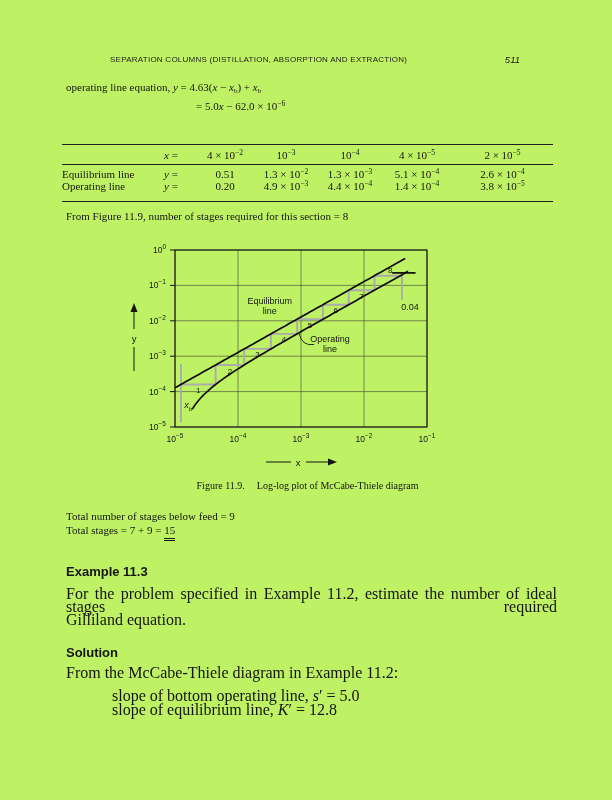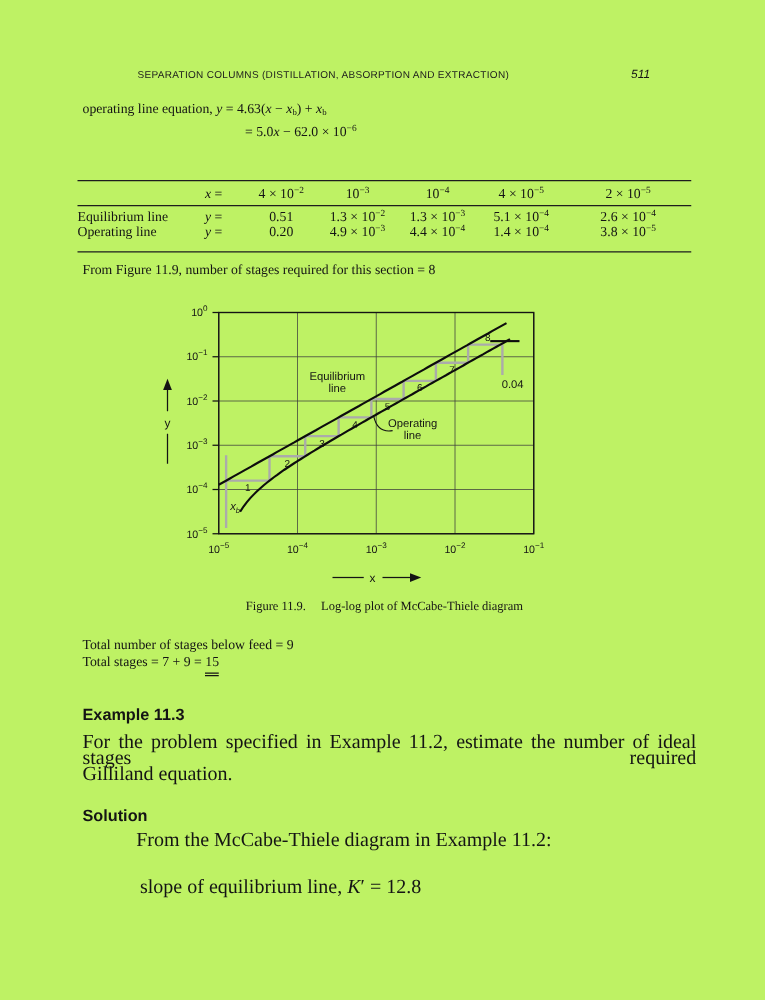--- a/index.html
+++ b/index.html
@@ -30,21 +30,21 @@
   .capgap{margin-left:12px;}
   .total1{top:510px;left:66px;}
   .total2{top:524px;left:66px;}
   .dul{display:inline-block;border-bottom:3px double #141414;padding-bottom:1px;line-height:1.05;}
   .h{font-family:"Liberation Sans",sans-serif;font-weight:bold;font-size:13px;margin:0;}
   .ex{top:564px;left:66px;}
   .sol{top:645px;left:66px;}
   .para{font-size:16px;line-height:13.3px;width:491px;left:66px;}
   .just{text-align:justify;text-align-last:justify;}
   .pl1{top:587px;} .pl2{top:600px;} .pl3{top:613px;}
-  .intro{top:666px;margin-left:43px;}
+  .intro{top:666px;}
   .item{left:112px;width:400px;}
   .i1{top:689px;} .i2{top:703px;}
   #fig-svg{position:absolute;left:0;top:0;pointer-events:none;}
   #fig-svg text{font-family:"Liberation Sans",sans-serif;fill:#141414;}
   .grid{stroke:#3c3c3c;stroke-width:0.6;}
   .tick{stroke:#141414;stroke-width:1;}
   .frame{fill:none;stroke:#141414;stroke-width:1.1;}
   .stair{fill:none;stroke:#ababab;stroke-width:1.9;}
   .mainline{fill:none;stroke:#0d0d0d;stroke-width:1.7;}
   .leader{fill:none;stroke:#141414;stroke-width:0.9;}
@@ -165,15 +165,16 @@
   <div class="abs note total2">
     <span>Total stages = 7 + 9 = </span><span class="dul">15</span>
   </div>
 
   <h2 class="abs h ex">Example 11.3</h2>
   <div class="abs para just pl1">For the problem specified in Example 11.2, estimate the number of ideal stages required</div>
   <div class="abs para pl3">Gilliland equation.</div>
 
   <h2 class="abs h sol">Solution</h2>
   <div class="abs para intro">From the McCabe-Thiele diagram in Example 11.2:</div>
+  <div class="abs para item i1">slope of bottom operating line, <i>s</i>′ = 5.0</div>
   <div class="abs para item i2">slope of equilibrium line, <i>K</i>′ = 12.8</div>
 
 </div>
 
 </body></html>

